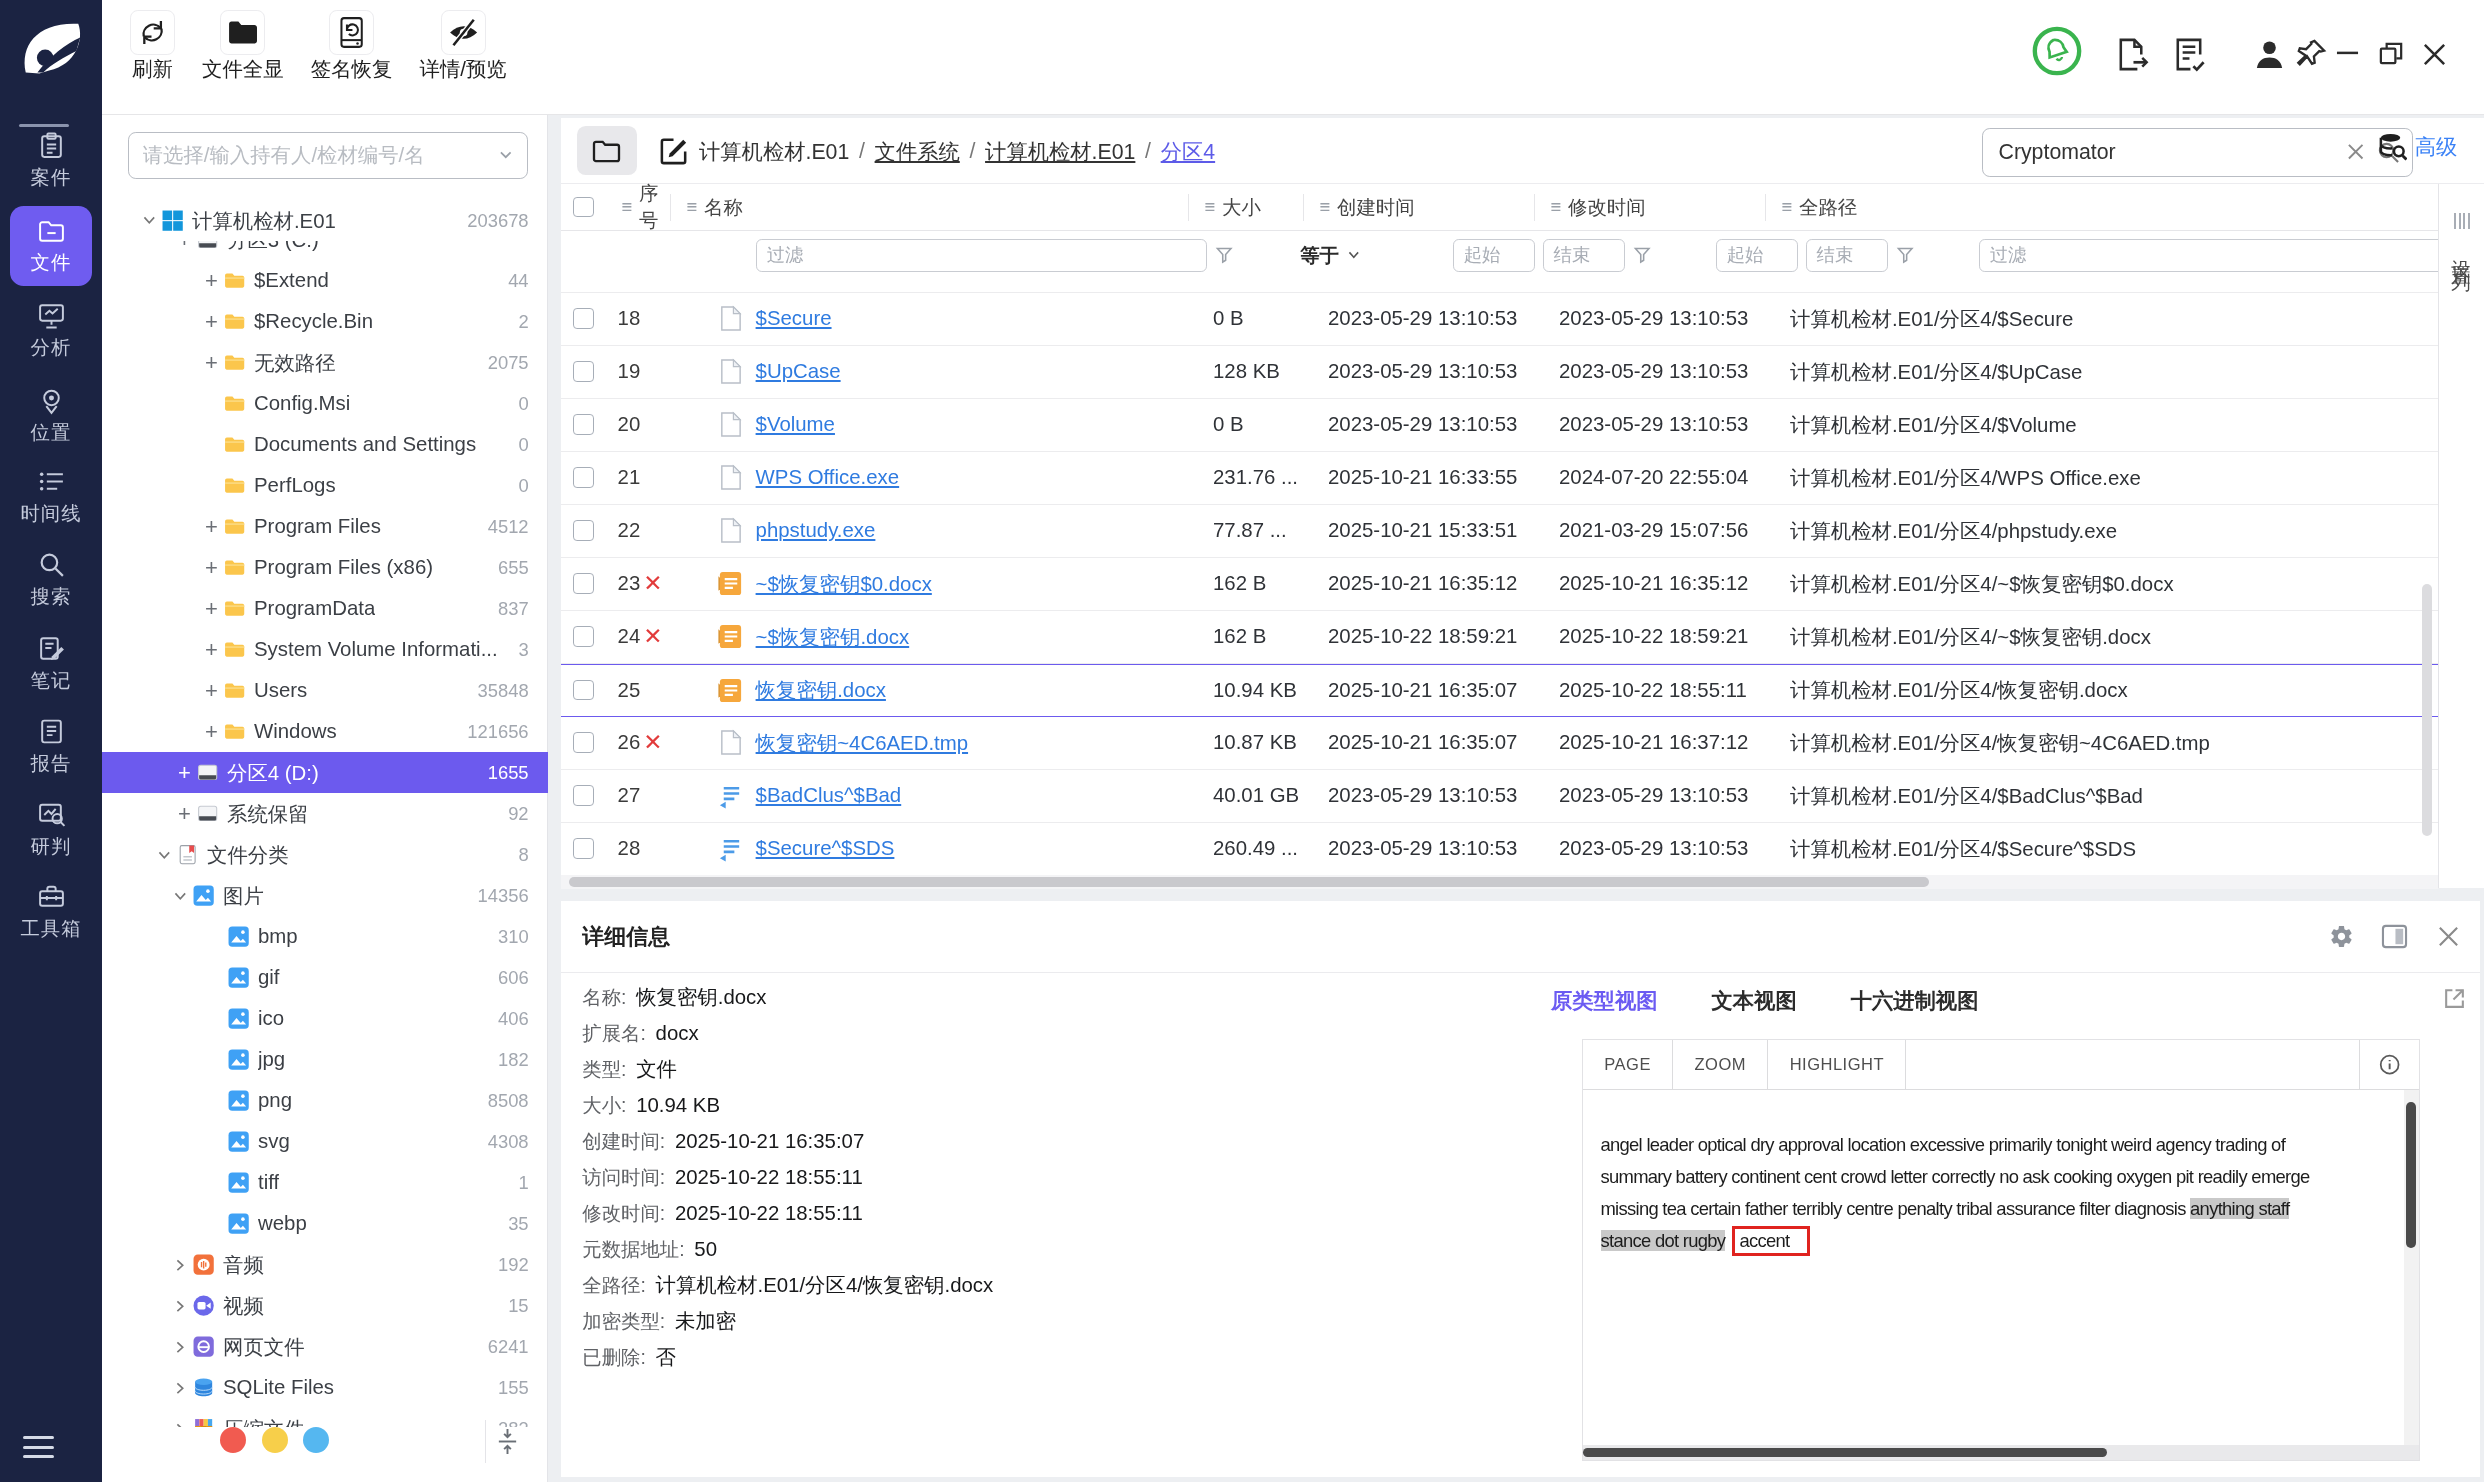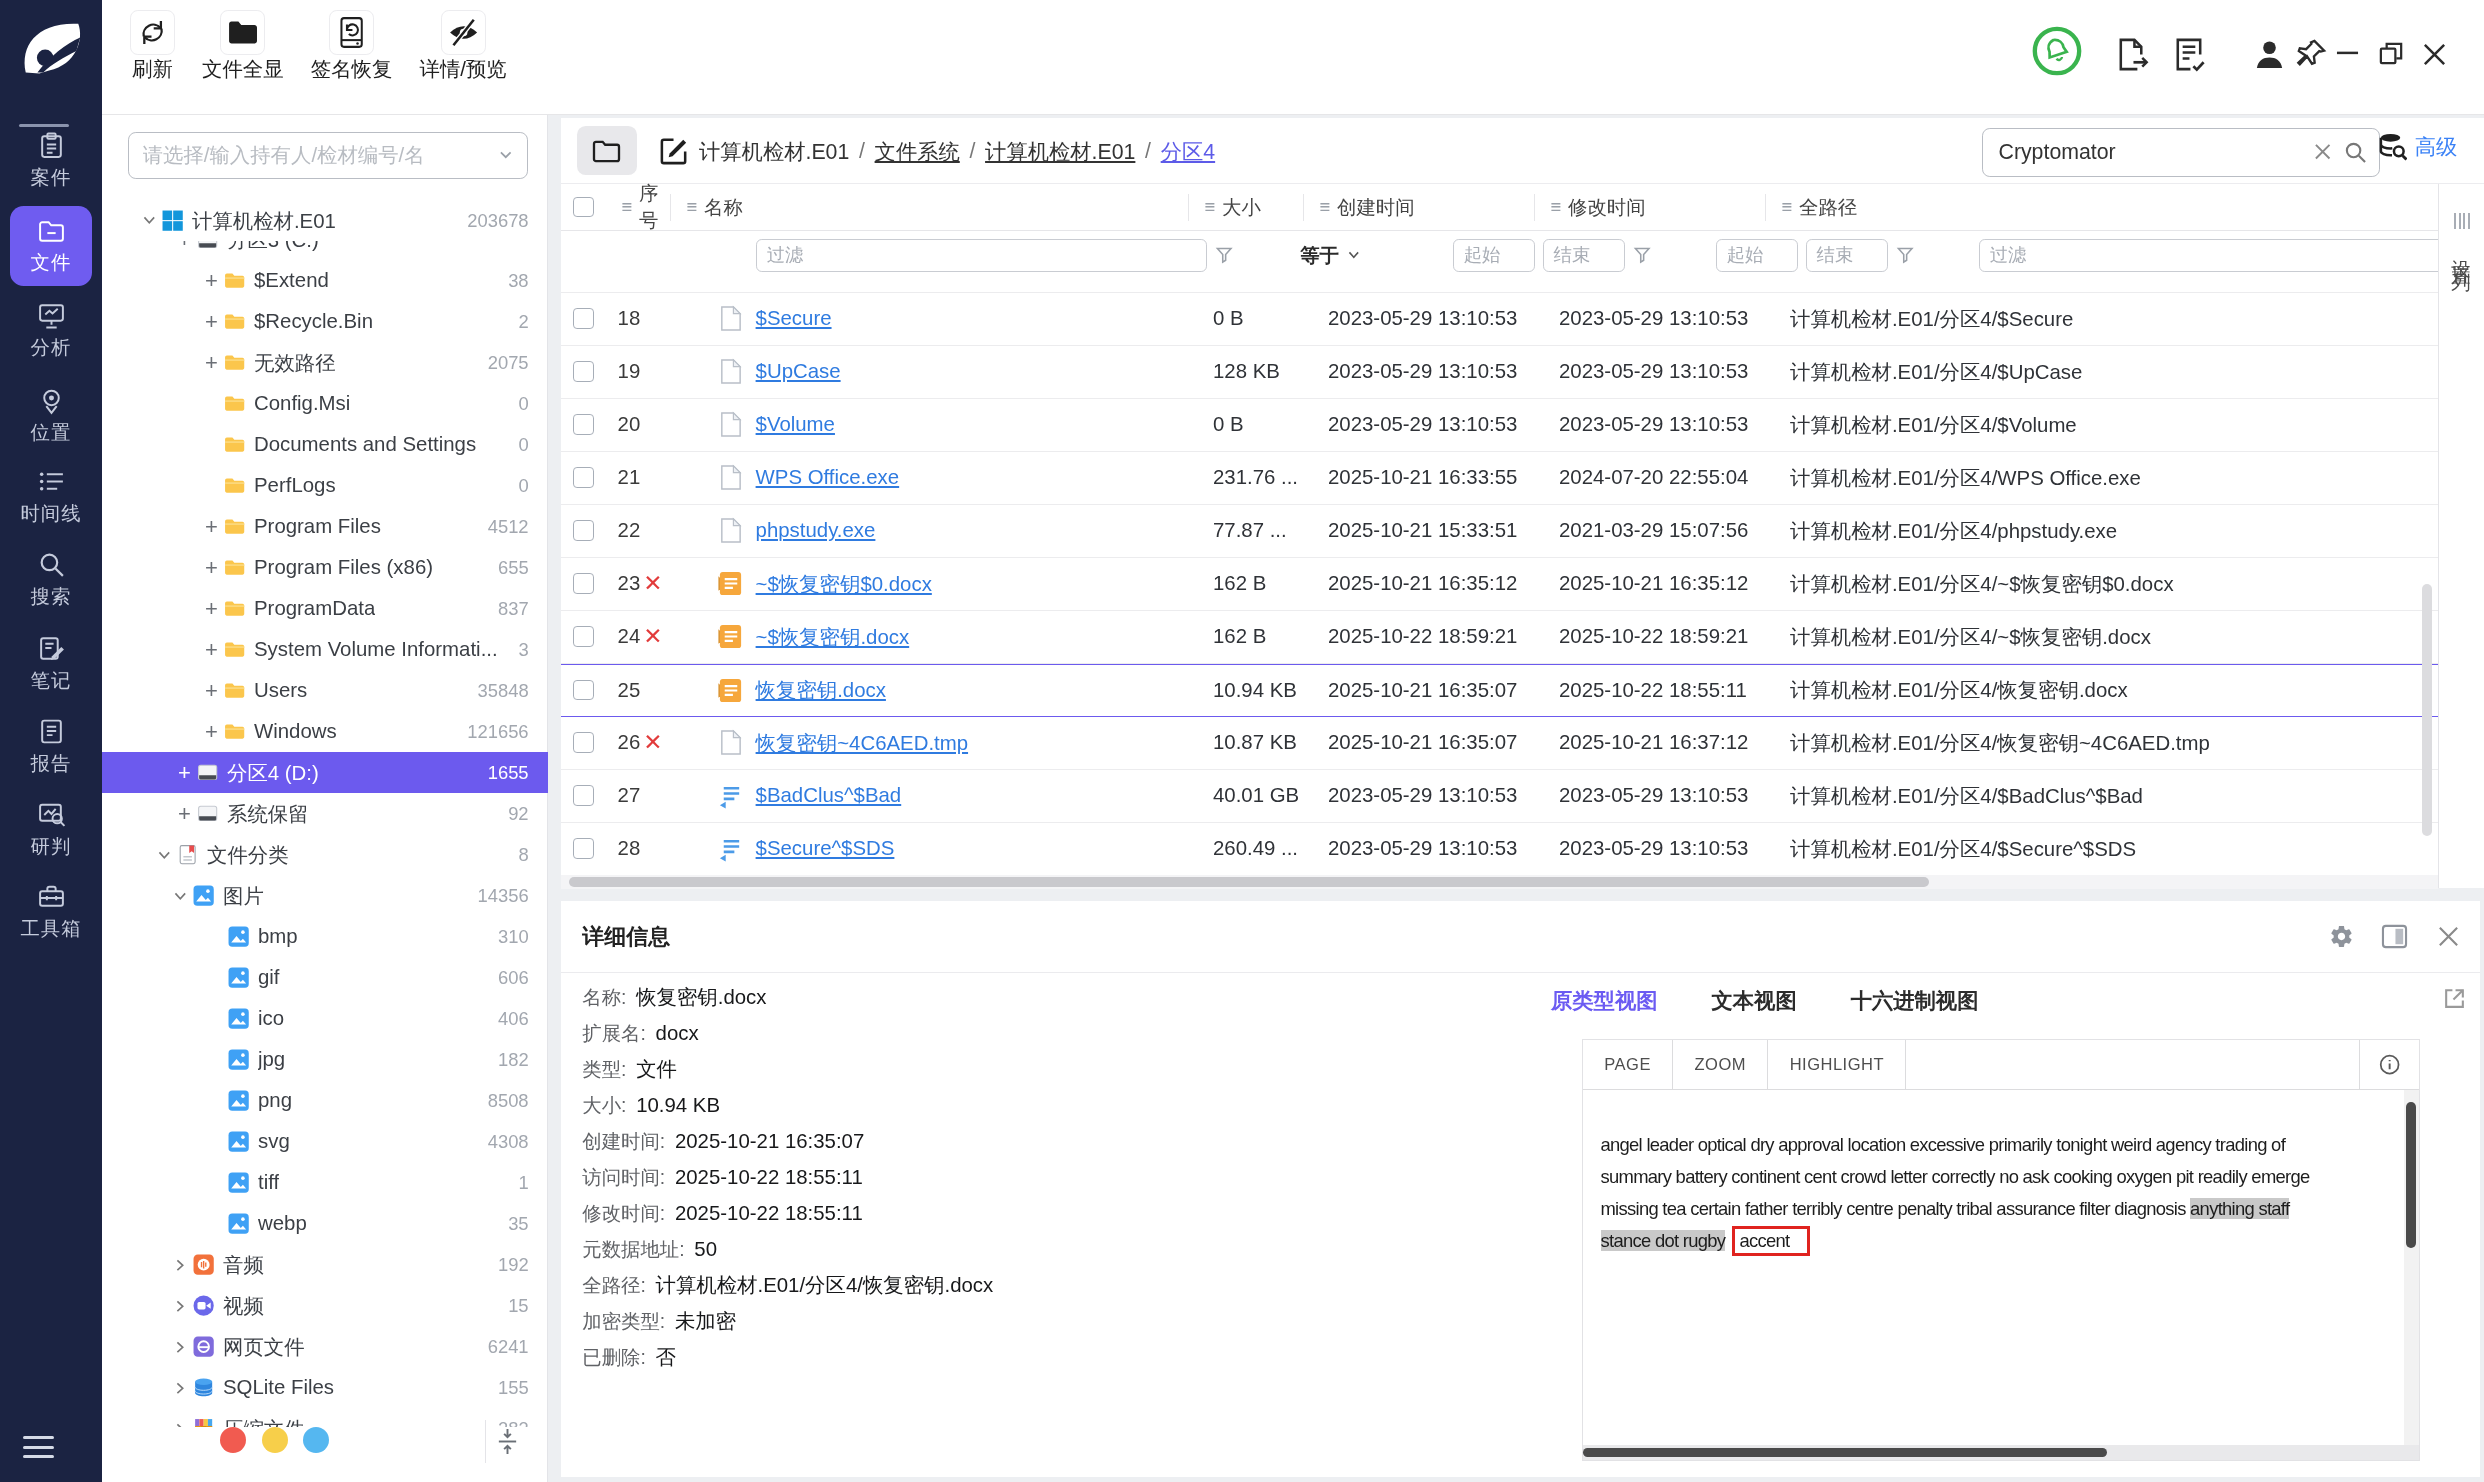--- a/index.html
+++ b/index.html
@@ -58,21 +58,21 @@
 
   
   .table-card { position:absolute; left:561px; top:118px; width:1923px; height:770px; background:#fff; }
   .pathbar { position:absolute; left:0; top:0; width:100%; height:66px; border-bottom:1px solid #ECECEF; background:#fff; }
   .pb-folder { position:absolute; left:15.5px; top:7.8px; width:60px; height:49px; background:#E8E8EB; border-radius:8.7px; display:flex; align-items:center; justify-content:center; cursor:pointer; }
   .pb-edit { position:absolute; left:97px; top:15.5px; cursor:pointer; }
   .breadcrumb { position:absolute; left:138px; top:0; height:66px; display:flex; align-items:center; font-size:21.3px; color:#333; white-space:nowrap; }
   .breadcrumb .sep { color:#777; margin:0 9.7px; }
   .breadcrumb .seg.link { text-decoration:underline; cursor:pointer; }
   .breadcrumb .seg.link-accent { color:#5D5BE8; text-decoration:underline; cursor:pointer; }
-  .searchbox { position:absolute; left:1421px; top:9.7px; width:398px; height:49px; border:1px solid #B9BDC4; border-radius:7.8px; display:flex; align-items:center; background:#fff; }
+  .searchbox { position:absolute; left:1421px; top:9.7px; width:431px; height:49px; border:1px solid #B9BDC4; border-radius:7.8px; display:flex; align-items:center; background:#fff; }
   .searchbox input { flex:1; border:none; outline:none; font-size:21.3px; color:#333; padding:0 15.5px; font-family:inherit; background:transparent; }
   .sb-x, .sb-mag { flex:none; margin-right:11.6px; cursor:pointer; }
   .advanced { position:absolute; left:1817px; top:13.6px; display:flex; align-items:center; gap:7.8px; cursor:pointer; }
   .advanced span { font-size:21.3px; color:#3b82f6; }
 
   .thead, .tfilter, .frow { display:grid; grid-template-columns:45px 64px 518px 115px 231px 231px 1fr; align-items:center; }
   .thead { position:absolute; left:0; top:66px; width:1877px; height:47px; border-bottom:1px solid #E6E6E9; font-size:19.4px; color:#444; }
   .hcell { display:flex; align-items:center; height:27px; padding-left:15.5px; }
   .hcell .hbars { color:#9aa0a8; margin-right:6.8px; font-size:18.4px; }
   .hcell.bl { border-left:1px solid #E6E6E9; }
@@ -403,21 +403,21 @@
         <span class="exp">
           <span class="plus">+</span>
         </span>
         <span class="ticon">
           <svg viewBox="0 0 20 20">
             <path d="M1 5c0-1 .7-1.8 1.7-1.8h5.2L9.7 5.4h7.6c1 0 1.7.8 1.7 1.8v7.6c0 1-.7 1.8-1.7 1.8H2.7c-1 0-1.7-.8-1.7-1.8V5z" fill="#FBC64C"></path>
             <path d="M1 6.8h18v1.6H1z" fill="#FCD97E"></path>
           </svg>
         </span>
         <span class="tlabel">$Extend</span>
-        <span class="tcount">38</span>
+        <span class="tcount">44</span>
       </div>
       <div class="trow ind2">
         <span class="exp">
           <span class="plus">+</span>
         </span>
         <span class="ticon">
           <svg viewBox="0 0 20 20">
             <path d="M1 5c0-1 .7-1.8 1.7-1.8h5.2L9.7 5.4h7.6c1 0 1.7.8 1.7 1.8v7.6c0 1-.7 1.8-1.7 1.8H2.7c-1 0-1.7-.8-1.7-1.8V5z" fill="#FBC64C"></path>
             <path d="M1 6.8h18v1.6H1z" fill="#FCD97E"></path>
           </svg>

